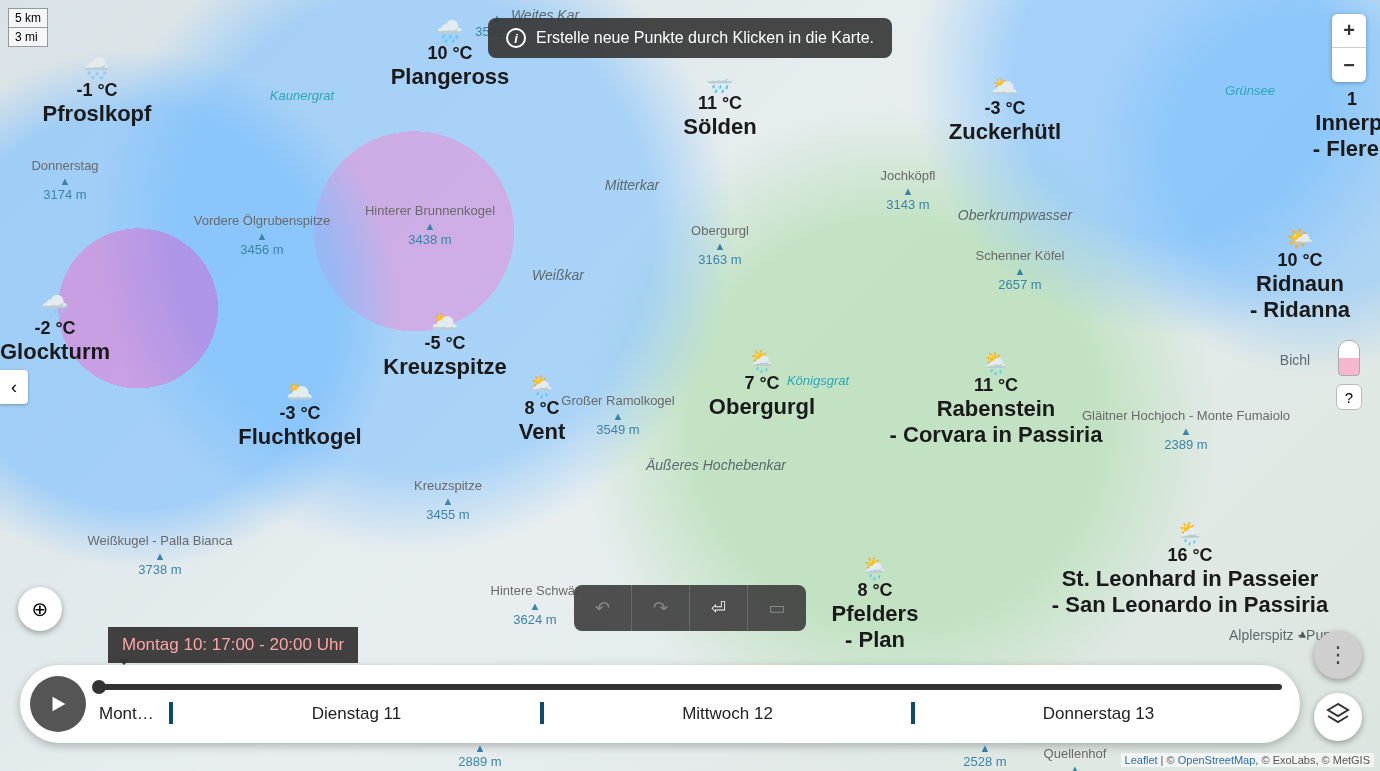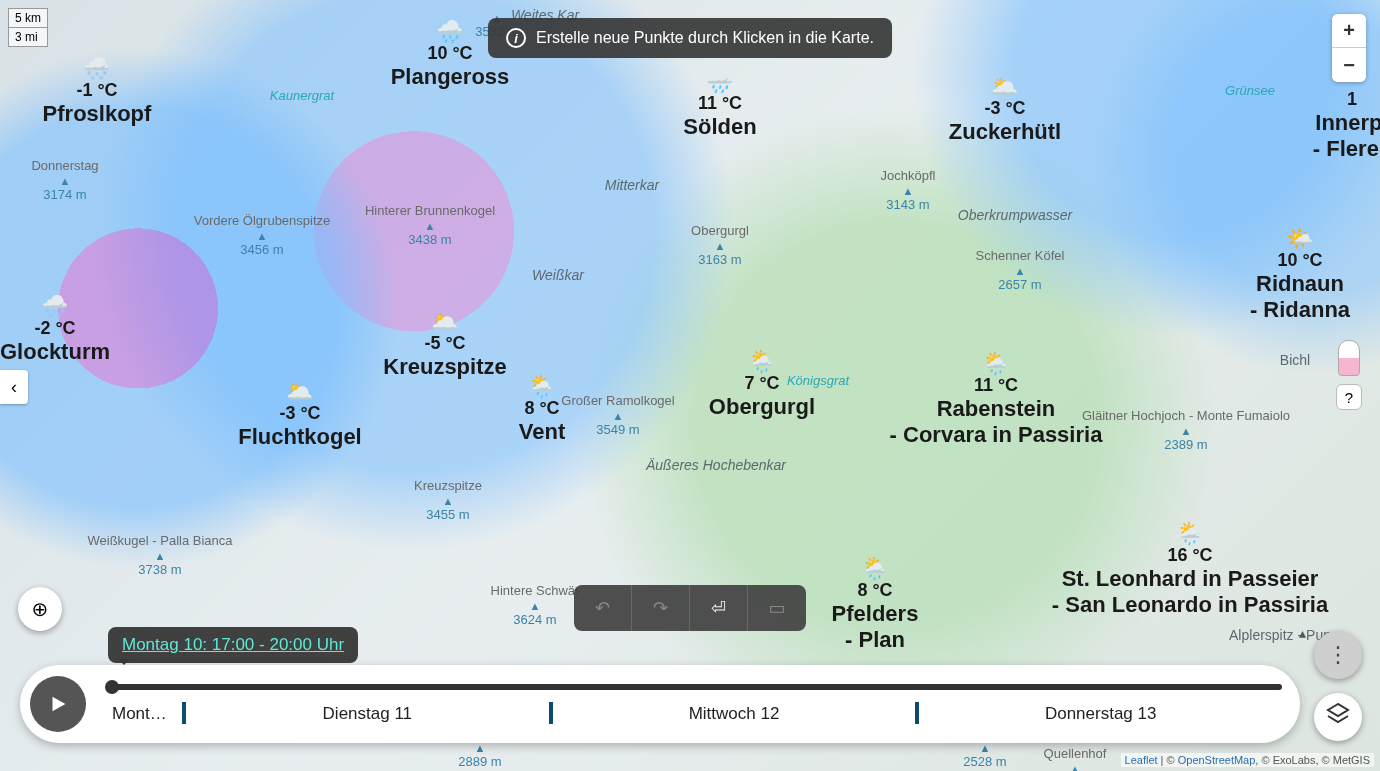--- a/index.html
+++ b/index.html
@@ -48,26 +48,26 @@
   .legend-col { position:absolute; right:18px; top:340px; display:flex; flex-direction:column; align-items:center; gap:8px;}
   .legend-swatch { width:22px; height:36px; border-radius:10px 10px 4px 4px; background:linear-gradient(#fff 0 50%, #f6b6cf 50% 100%); border:1px solid #aaa;}
   .help-btn{ width:26px;height:26px;border-radius:6px;border:1px solid #bbb;background:#fff;font-size:15px;cursor:pointer;}
   .chev-up{ position:absolute; right:74px; bottom:130px; font-size:14px; color:#555;}
   
   .fab-col { position:absolute; right:18px; bottom:30px; display:flex; flex-direction:column; gap:14px; align-items:center;}
   .fab { width:48px;height:48px;border-radius:50%;border:none;box-shadow:0 2px 6px rgba(0,0,0,0.35);display:flex;align-items:center;justify-content:center;font-size:22px;cursor:pointer;}
   .fab.more{background:#cfcfcf;color:#444;}
   .fab.layers{background:#fff;color:#333;}
   
-  .timeline-tooltip{ position:absolute; bottom:108px; left:108px; background:rgba(55,55,55,0.95); color:#5eead4; padding:8px 14px; border-radius:8px; font-size:17px;text-decoration:underline;}
+  .timeline-tooltip{ position:absolute; bottom:108px; left:108px; background:rgba(55,55,55,0.95); color:#fca5a5; padding:8px 14px; border-radius:0; font-size:17px;}
   .timeline-tooltip::after{content:"";position:absolute;left:10px;bottom:-8px;border:6px solid transparent;border-top-color:rgba(55,55,55,0.95);}
   .timeline { position:absolute; left:20px; right:80px; bottom:28px; height:78px; background:#fff; border-radius:40px; box-shadow:0 3px 10px rgba(0,0,0,0.25); display:flex; align-items:center; padding:0 18px 0 10px;}
   .play { width:56px;height:56px;border-radius:50%;background:#555;border:none;color:#fff;display:flex;align-items:center;justify-content:center;cursor:pointer;flex-shrink:0;}
   .play svg{width:22px;height:22px;fill:#fff;}
-  .track-wrap{ flex:1; margin-left:26px; display:flex; flex-direction:column; }
+  .track-wrap{ flex:1; margin-left:13px; display:flex; flex-direction:column; }
   .track{ position:relative; height:6px; background:#333; border-radius:3px;}
   .track .handle{ position:absolute; left:0; top:50%; transform:translate(-50%,-50%); width:14px;height:14px;border-radius:50%;background:#333;}
   .days{ display:flex; margin-top:12px;}
   .days .day{ flex:1; text-align:center; font-size:17px; color:#222; border-left:4px solid #0c4a6e; padding-top:2px; overflow:hidden; text-overflow:ellipsis; white-space:nowrap;}
   .days .day:first-child{border-left:none; flex:0 0 70px; text-align:left;}
   
   .attrib{position:absolute; right:6px; bottom:4px; font-size:11px; color:#555; background:rgba(255,255,255,0.6); padding:1px 4px;}
   .attrib a{color:#2a6db0; text-decoration:none;}
 </style>
 </head>

